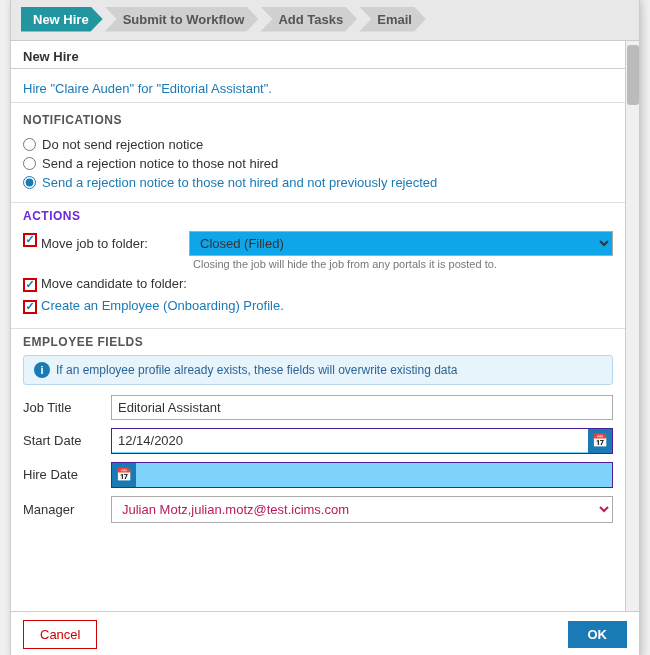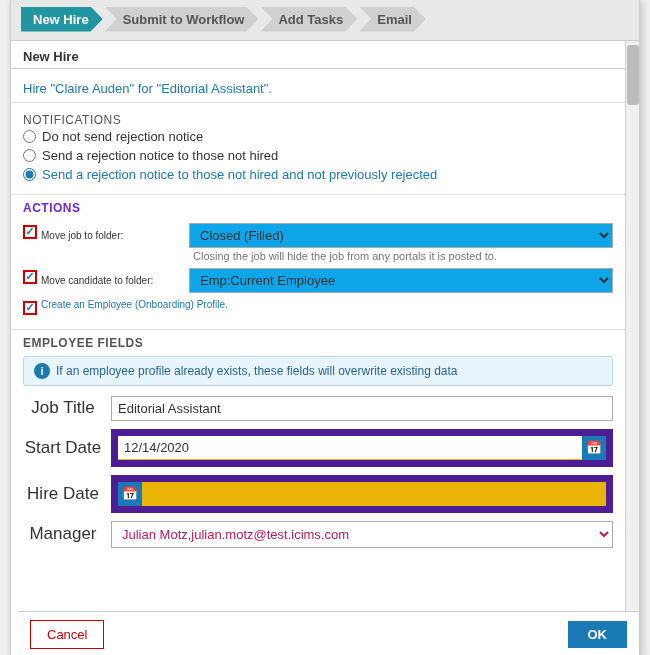--- a/index.html
+++ b/index.html
@@ -91,25 +91,25 @@
       border-bottom: 1px solid #e0e0e0;
       margin-bottom: 4px;
     }
     
     .notifications-section {
       padding: 6px 12px 8px 12px;
       border-bottom: 1px solid #e0e0e0;
     }
     .notifications-label {
       font-size: 12px;
-      font-weight: normal;
+      font-weight: bold;
       color: #555;
       letter-spacing: 0.5px;
       text-transform: uppercase;
-      margin-bottom: 2px;
+      margin-bottom: 10px;
     }
     .radio-row {
       display: flex;
       align-items: center;
       margin-bottom: 4px;
       gap: 6px;
     }
     .radio-row input[type="radio"] {
       accent-color: #1a7ab5;
       width: 13px;
@@ -165,21 +165,21 @@
       display: flex;
       flex-direction: column;
       gap: 2px;
     }
     .action-row-inline {
       display: flex;
       align-items: center;
       gap: 8px;
     }
     .action-row-label {
-      font-size: 10px;
+      font-size: 13px;
       color: #333;
       white-space: nowrap;
       min-width: 140px;
     }
     .action-hint {
       font-size: 11px;
       color: #777;
       margin-left: 0;
       padding-left: 152px;
     }
@@ -230,39 +230,38 @@
       flex-shrink: 0;
     }
     .field-row {
       display: flex;
       align-items: center;
       margin-bottom: 8px;
       gap: 8px;
     }
     .field-label {
       width: 80px;
-      font-size: 17px;
+      font-size: 13px;
       color: #333;
       flex-shrink: 0;
-      text-align: center;
     }
     .field-input {
       flex: 1;
       padding: 4px 6px;
       border: 1px solid #aaa;
       font-size: 13px;
       color: #333;
       background: #fff;
     }
     .field-input-with-icon {
       flex: 1;
       display: flex;
       align-items: center;
-      border: 7px solid #4c1d95;
-      background: #eab308;
+      border: 1px solid #4c1d95;
+      background: #7dd3fc;
     }
     .field-input-with-icon input {
       flex: 1;
       border: none;
       padding: 4px 6px;
       font-size: 13px;
       color: #333;
       outline: none;
     }
     .cal-icon {
@@ -295,21 +294,20 @@
       cursor: pointer;
     }
     
     .footer {
       display: flex;
       justify-content: space-between;
       align-items: center;
       padding: 8px 12px;
       border-top: 1px solid #ccc;
       background: #fff;
-      margin-left: 7px;
     }
     .cancel-btn {
       padding: 6px 16px;
       border: 1px solid #cc0000;
       background: #fff;
       color: #cc0000;
       font-size: 13px;
       cursor: pointer;
     }
     .ok-btn {
@@ -382,25 +380,20 @@
             </div>
             <div class="action-hint">Closing the job will hide the job from any portals it is posted to.</div>
           </div>
         </div>
 
         <div class="action-row">
           <div class="action-checkbox checked"></div>
           <div class="action-row-content">
             <div class="action-row-inline">
               <span class="action-row-label">Move candidate to folder:</span>
-              <select class="action-select">
-                <option>Emp:Current Employee</option>
-                <option>Emp:Former Employee</option>
-                <option>Applicant</option>
-              </select>
             </div>
           </div>
         </div>
 
         <div class="action-row">
           <div class="action-checkbox checked"></div>
           <div class="action-row-content">
             <span class="action-row-label" style="color:#1a7ab5; cursor:pointer;">Create an Employee (Onboarding) Profile.</span>
           </div>
         </div>

